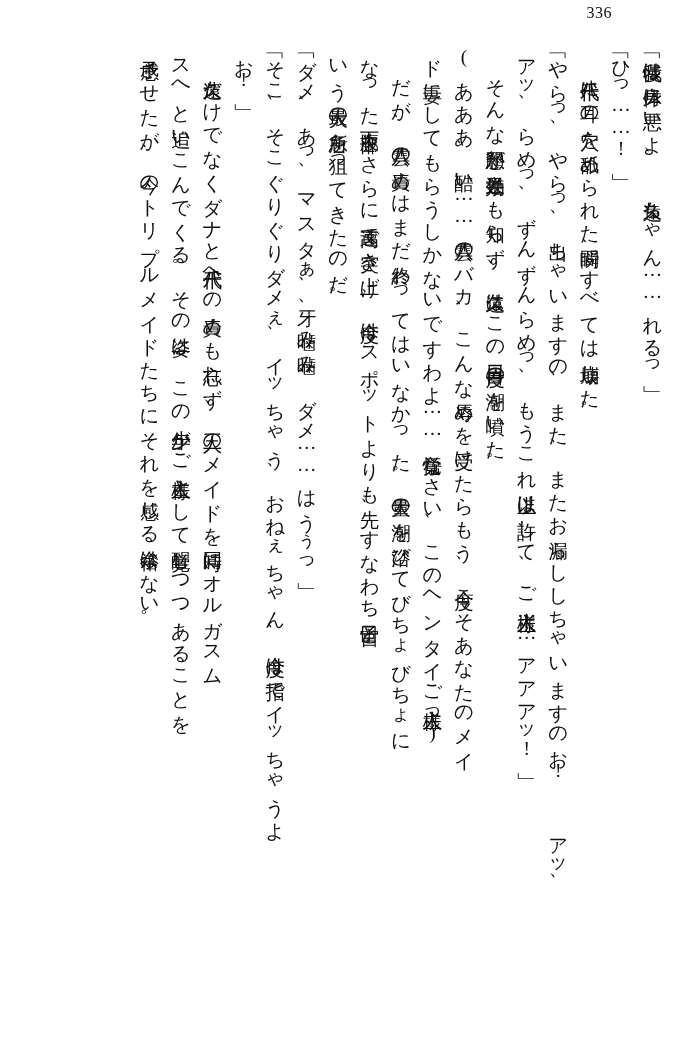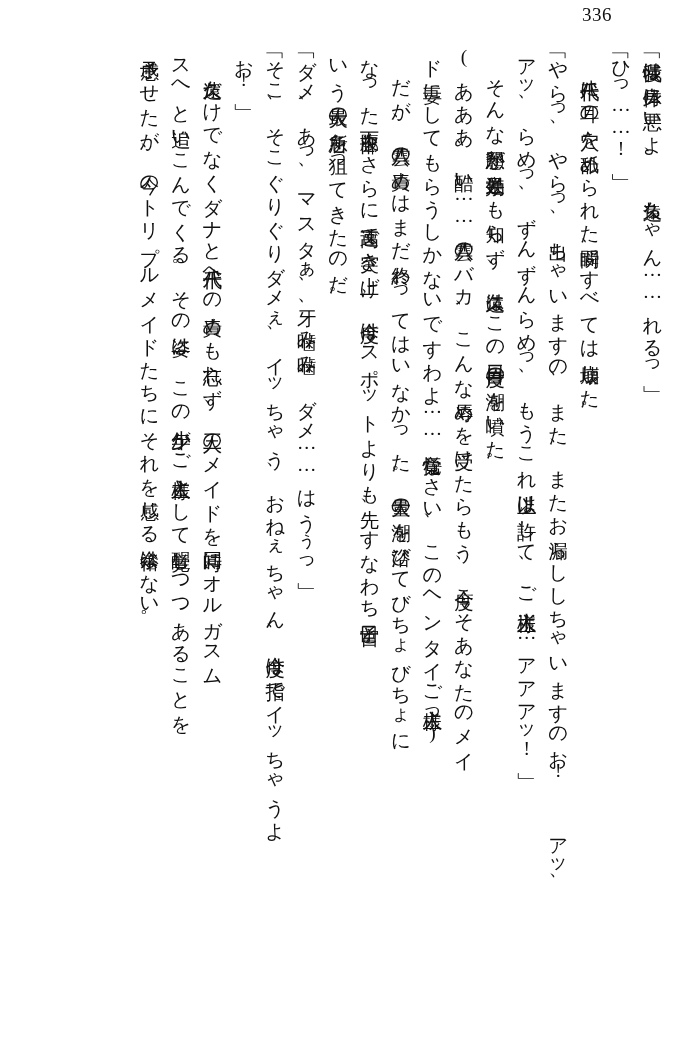--- a/index.html
+++ b/index.html
@@ -16,21 +16,21 @@
     width: 690px;
     height: 1050px;
     background: #ffffff;
     overflow: hidden;
     box-sizing: border-box;
   }
   .page-number {
     position: absolute;
     top: 4px;
     right: 78px;
-    font-size: 19px;
+    font-size: 16px;
     letter-spacing: 0.5px;
     color: #111;
     font-family: "Liberation Serif", "DejaVu Serif", serif;
   }
   .text-body {
     position: absolute;
     top: 46px;
     left: 26px;
     right: 22px;
     bottom: 18px;

